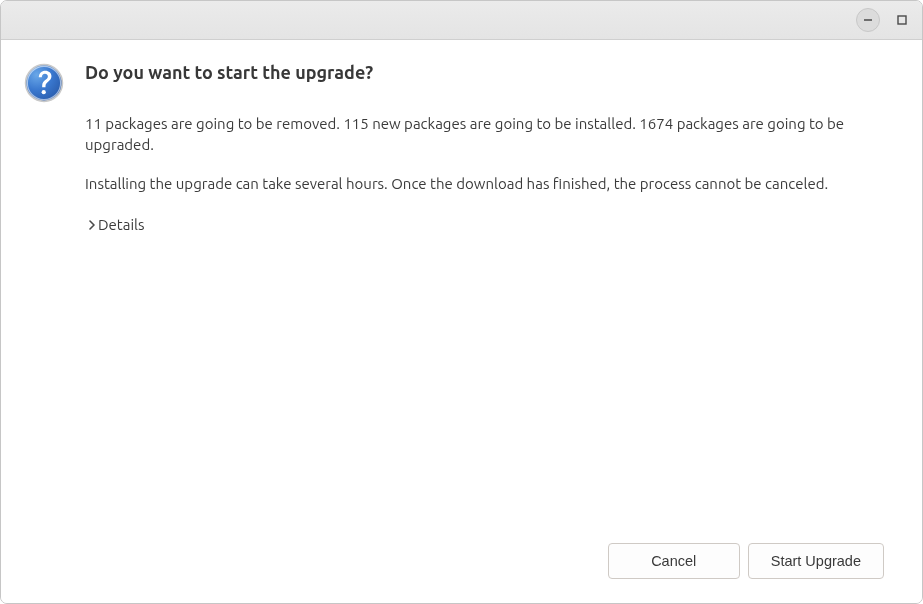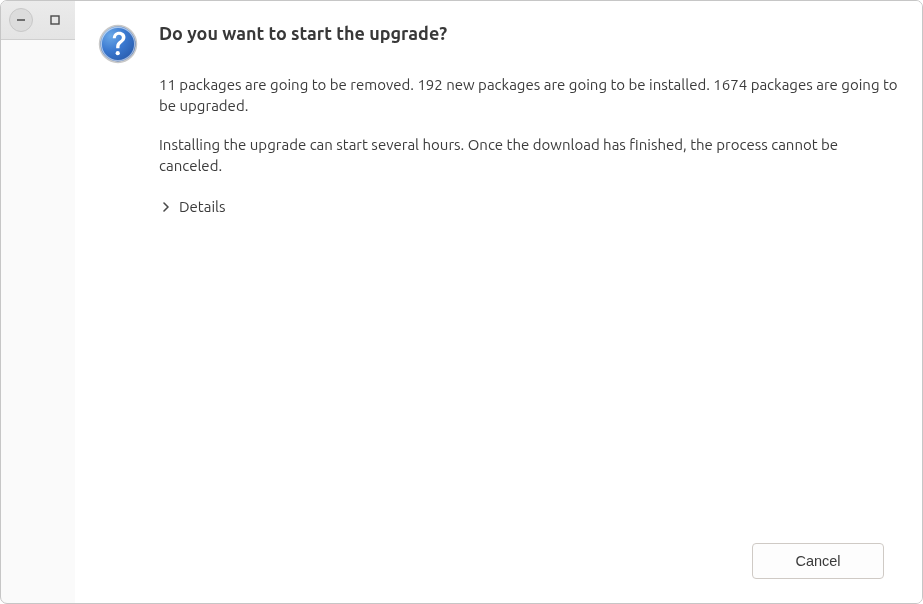--- a/index.html
+++ b/index.html
@@ -11,21 +11,21 @@
       font-family: Ubuntu, "Segoe UI", Cantarell, sans-serif;
       background: #ffffff;
       width: 923px;
       height: 604px;
       overflow: hidden;
     }
     .window {
       width: 923px;
       height: 604px;
       display: flex;
-      flex-direction: row;
+      flex-direction: column;
       border: 1px solid #c6c6c6;
       border-radius: 7px;
       overflow: hidden;
       background: #fafafa;
     }
     .titlebar {
       height: 39px;
       background: linear-gradient(to bottom, #ebebeb, #e4e4e4);
       border-bottom: 1px solid #cfcfcf;
       display: flex;
@@ -90,21 +90,21 @@
     .para {
       margin-bottom: 18px;
     }
     .bold-para {
       font-weight: 700;
       margin-bottom: 12px;
     }
     .details-row {
       display: flex;
       align-items: center;
-      gap: 8px;
+      gap: 1px;
       cursor: pointer;
       user-select: none;
       padding: 2px 0;
       margin-left: 2px;
     }
     .details-row .chevron {
       width: 10px;
       height: 10px;
       flex-shrink: 0;
     }
@@ -159,28 +159,29 @@
           </defs>
           <circle cx="24" cy="24" r="21" fill="url(#blue-g)" stroke="#c9c9c9" stroke-width="2"></circle>
           <circle cx="24" cy="24" r="19" fill="none" stroke="#ffffff" stroke-opacity="0.55" stroke-width="1.3"></circle>
           <path d="M18 18 c0 -5 3.5 -8 7.5 -8 c4 0 7 2.6 7 6.3 c0 3 -1.8 4.6 -3.8 6.2 c-1.9 1.5 -3 2.6 -3 5 v1.3 h-3.8 v-1.7 c0 -3.3 1.6 -5 3.5 -6.5 c1.7 -1.3 3 -2.3 3 -4.1 c0 -1.9 -1.5 -3.1 -3.3 -3.1 c-2.2 0 -3.6 1.7 -3.6 4 H18 z" fill="#ffffff"></path>
           <circle cx="23.7" cy="34.5" r="2.4" fill="#ffffff"></circle>
         </svg>
       </div>
 
       <div class="body-text">
         <div class="heading">Do you want to start the upgrade?</div>
-        <div class="para">11 packages are going to be removed. 192 new packages are going to be installed. 1674 packages are going to be upgraded.</div>
-        <div class="para">Installing the upgrade can start several hours. Once the download has finished, the process cannot be canceled.</div>
+        <div class="para">11 packages are going to be removed. 115 new packages are going to be installed. 1674 packages are going to be upgraded.</div>
+        <div class="para">Installing the upgrade can take several hours. Once the download has finished, the process cannot be canceled.</div>
         <div class="details-row">
           <svg class="chevron" viewBox="0 0 10 10">
             <path d="M3 1 L7 5 L3 9" fill="none" stroke="#4a4a4a" stroke-width="1.6" stroke-linecap="round" stroke-linejoin="round"></path>
           </svg>
           <span>Details</span>
         </div>
       </div>
     </div>
 
     <div class="button-row">
       <button class="btn">Cancel</button>
+      <button class="btn">Start Upgrade</button>
     </div>
   </div>
 </div>
 
 </body></html>

